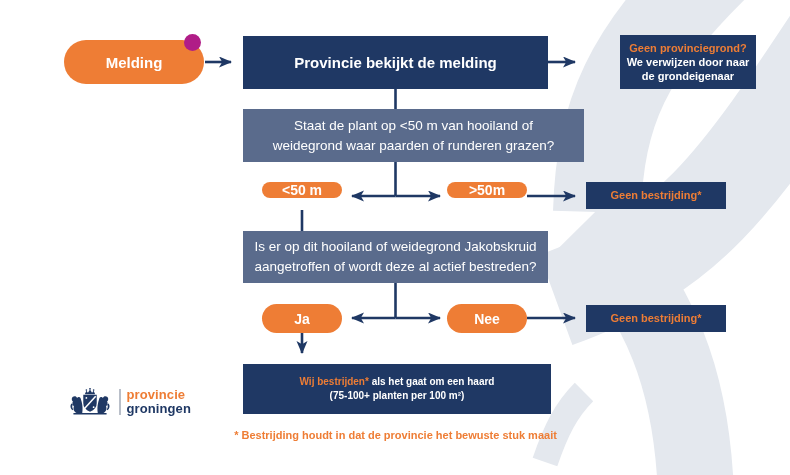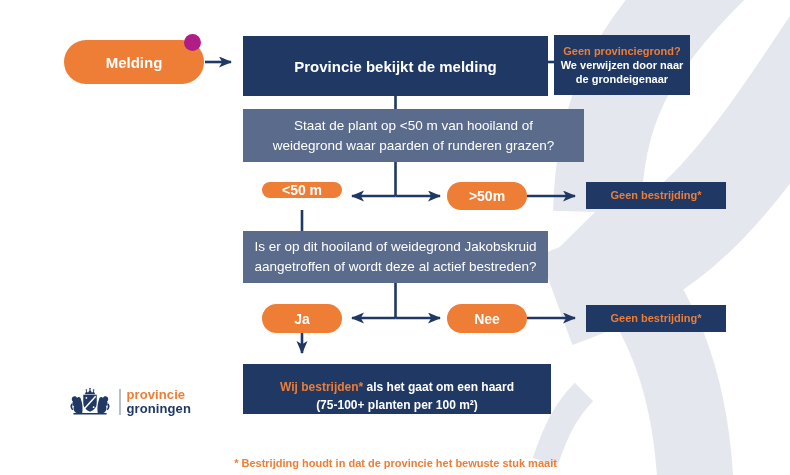--- a/index.html
+++ b/index.html
@@ -24,21 +24,21 @@
     border-radius:999px;
   }
   .pill.start{font-size:15px;}
   .pill.small{font-size:14px;}
   .navybox{background:var(--navy);color:#ffffff;}
   .navybox.title{font-weight:bold;font-size:15px;}
   .slatebox{background:var(--slate);color:#ffffff;font-size:13.5px;line-height:1.45;}
   .sidebox{background:var(--navy);font-size:11px;font-weight:bold;line-height:1.3;flex-direction:column;}
   .sidebox .hl{color:var(--orange);}
   .sidebox .wh{color:#ffffff;}
-  .finalbox{background:var(--navy);color:#ffffff;font-weight:bold;font-size:12px;line-height:1.45;flex-direction:column;justify-content:flex-end;}
+  .finalbox{background:var(--navy);color:#ffffff;font-weight:bold;font-size:10px;line-height:1.45;flex-direction:column;}
   .finalbox .hl{color:var(--orange);}
   .footnote{position:absolute;color:var(--orange);font-weight:bold;font-size:11px;text-align:center;}
   .dot{position:absolute;width:17px;height:17px;border-radius:50%;background:var(--magenta);}
   .logo{position:absolute;display:flex;align-items:center;}
   .logo .sep{width:1.5px;height:26px;background:var(--divider);margin:0 6px 0 5px;}
   .logo .words{display:flex;flex-direction:column;font-size:13px;font-weight:bold;line-height:1.05;letter-spacing:.1px;}
   .logo .words .l1{color:var(--orange);}
   .logo .words .l2{color:var(--navy);}
 </style>
 </head>
@@ -76,39 +76,39 @@
       <line x1="527" y1="318" x2="575" y2="318" marker-end="url(#ah)"></line>
       <line x1="302" y1="333" x2="302" y2="353" marker-end="url(#ah)"></line>
     </g>
   </svg>
 
   <div class="node pill start" style="left:64px;top:40px;width:140px;height:44px;">
     <span>Melding</span>
   </div>
   <div class="dot" style="left:184px;top:34px;"></div>
 
-  <div class="node navybox title" style="left:243px;top:36px;width:305px;height:60px;">
+  <div class="node navybox title" style="left:243px;top:36px;width:305px;height:53px;">
     <span>Provincie bekijkt de melding</span>
   </div>
 
-  <div class="node sidebox" style="left:554px;top:35px;width:136px;height:60px;">
+  <div class="node sidebox" style="left:620px;top:35px;width:136px;height:54px;">
     <span class="hl">Geen provinciegrond?</span>
     <span class="wh">We verwijzen door naar</span>
     <span class="wh">de grondeigenaar</span>
   </div>
 
   <div class="node slatebox" style="left:243px;top:109px;width:341px;height:53px;flex-direction:column;">
     <span>Staat de plant op &lt;50 m van hooiland of</span>
     <span>weidegrond waar paarden of runderen grazen?</span>
   </div>
 
   <div class="node pill small" style="left:262px;top:182px;width:80px;height:16px;">
     <span>&lt;50 m</span>
   </div>
-  <div class="node pill small" style="left:447px;top:182px;width:80px;height:28px;">
+  <div class="node pill small" style="left:447px;top:182px;width:80px;height:16px;">
     <span>&gt;50m</span>
   </div>
 
   <div class="node sidebox" style="left:586px;top:182px;width:140px;height:27px;">
     <span class="hl">Geen bestrijding*</span>
   </div>
 
   <div class="node pill small" style="left:262px;top:304px;width:80px;height:29px;">
     <span>Ja</span>
   </div>
@@ -123,21 +123,21 @@
 
   <div class="node sidebox" style="left:586px;top:305px;width:140px;height:27px;">
     <span class="hl">Geen bestrijding*</span>
   </div>
 
   <div class="node finalbox" style="left:243px;top:364px;width:308px;height:50px;">
     <span><span class="hl">Wij bestrijden*</span><span> als het gaat om een haard</span></span>
     <span>(75-100+ planten per 100 m²)</span>
   </div>
 
-  <div class="footnote" style="left:233px;top:429px;width:325px;margin-top:28px;">* Bestrijding houdt in dat de provincie het bewuste stuk maait</div>
+  <div class="footnote" style="left:233px;top:429px;width:325px;">* Bestrijding houdt in dat de provincie het bewuste stuk maait</div>
 
   <div class="logo" style="left:66px;top:387px;">
     <svg width="48" height="29" viewBox="0 0 92 56" aria-hidden="true">
       <g fill="#1f3864">
 
         <path d="M36,14 l3,-7 3,4 4,-6 4,6 3,-4 3,7 z"></path>
         <circle cx="39" cy="6" r="1.6"></circle>
           <circle cx="46" cy="3.5" r="1.8"></circle>
           <circle cx="53" cy="6" r="1.6"></circle>
 

